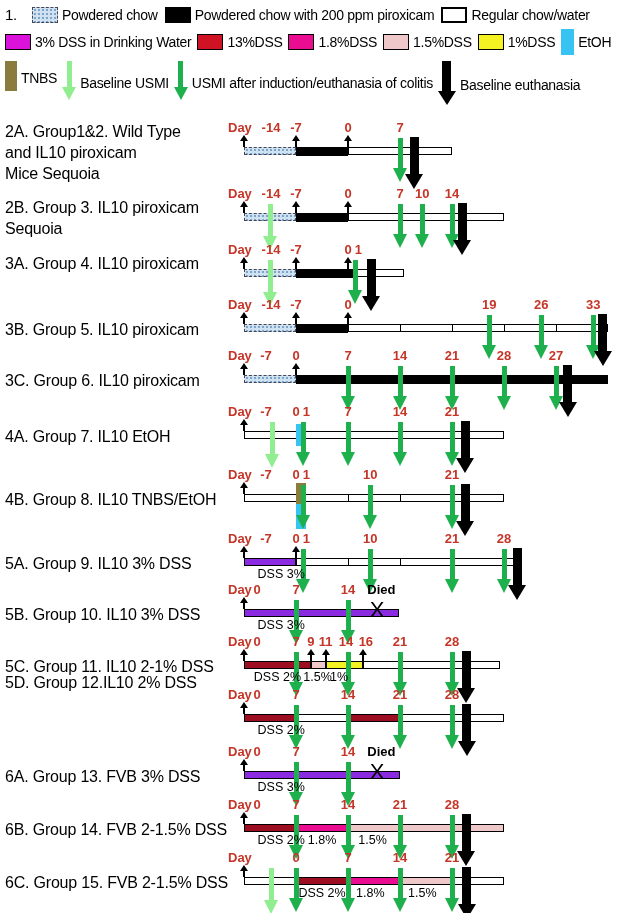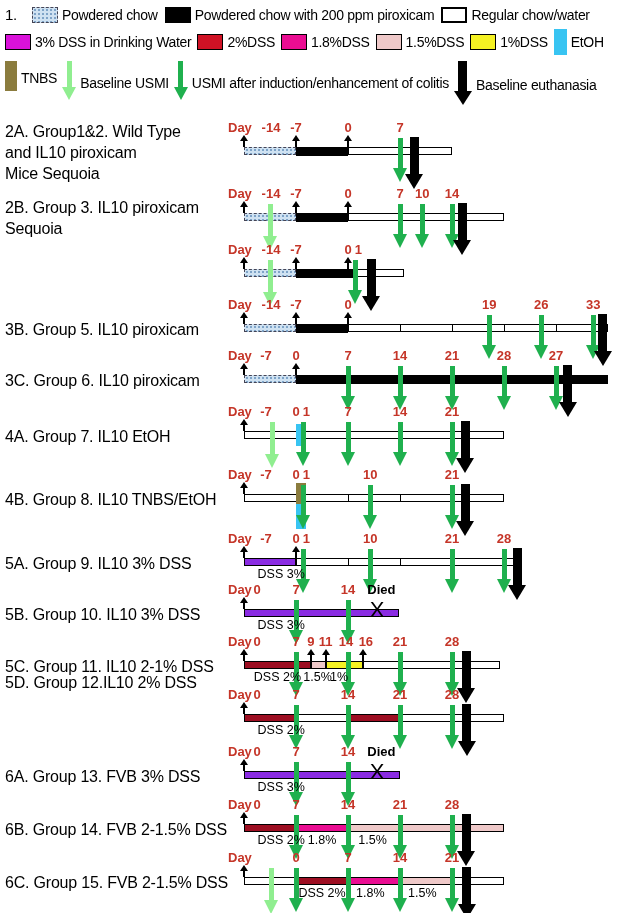--- a/index.html
+++ b/index.html
@@ -69,21 +69,21 @@
           <div class="leg-label">Regular chow/water</div>
         </div>
       </div>
       <div class="leg-row r2">
         <div class="leg-item">
           <div class="swatch swatch-dss3"></div>
           <div class="leg-label">3% DSS in Drinking Water</div>
         </div>
         <div class="leg-item">
           <div class="swatch swatch-dss2"></div>
-          <div class="leg-label">2%DSS</div>
+          <div class="leg-label">13%DSS</div>
         </div>
         <div class="leg-item">
           <div class="swatch swatch-dss18"></div>
           <div class="leg-label">1.8%DSS</div>
         </div>
         <div class="leg-item">
           <div class="swatch swatch-dss15"></div>
           <div class="leg-label">1.5%DSS</div>
         </div>
         <div class="leg-item">
@@ -105,21 +105,21 @@
             <div class="shaft" style="width: 5px; height: 26px; background: var(--baseline_green);"></div>
             <div class="head" style="width: 0px; height: 0px; border-left: 7px solid transparent; border-right: 7px solid transparent; border-top: 13px solid var(--baseline_green);"></div>
           </div>
           <div class="leg-label">Baseline USMI</div>
         </div>
         <div class="leg-item">
           <div class="arrow rel">
             <div class="shaft" style="width: 5px; height: 26px; background: var(--usmi_green);"></div>
             <div class="head" style="width: 0px; height: 0px; border-left: 7px solid transparent; border-right: 7px solid transparent; border-top: 13px solid var(--usmi_green);"></div>
           </div>
-          <div class="leg-label">USMI after induction/enhancement of colitis</div>
+          <div class="leg-label">USMI after induction/euthanasia of colitis</div>
         </div>
         <div class="leg-item">
           <div class="arrow rel">
             <div class="shaft" style="width: 9px; height: 30px; background: rgb(0, 0, 0);"></div>
             <div class="head" style="width: 0px; height: 0px; border-left: 9px solid transparent; border-right: 9px solid transparent; border-top: 14px solid rgb(0, 0, 0);"></div>
           </div>
           <div class="leg-label">Baseline euthanasia</div>
         </div>
       </div>
     </div>
@@ -197,20 +197,21 @@
         <div class="head" style="width: 0px; height: 0px; border-left: 9px solid transparent; border-right: 9px solid transparent; border-top: 15px solid rgb(0, 0, 0);"></div>
       </div>
       <div class="day-word" style="left: 228px; top: 186px;">Day</div>
       <div class="day-num" style="left: 271px; top: 186px;">-14</div>
       <div class="day-num" style="left: 296.01px; top: 186px;">-7</div>
       <div class="day-num" style="left: 348.02px; top: 186px;">0</div>
       <div class="day-num" style="left: 400.03px; top: 186px;">7</div>
       <div class="day-num" style="left: 422.32px; top: 186px;">10</div>
       <div class="day-num" style="left: 452.04px; top: 186px;">14</div>
       <div class="row-title" style="top: 253px;">
+        <div class="title-line">3A. Group 4. IL10 piroxicam</div>
       </div>
       <div class="seg seg-powdered" style="left: 244px; width: 52.01px; top: 269px; height: 8px;"></div>
       <div class="seg seg-piroxicam" style="left: 296.01px; width: 59.44px; top: 268.5px; height: 9px;"></div>
       <div class="seg seg-regular" style="left: 355.45px; width: 48.295px; top: 269px; height: 8px;"></div>
       <div class="tick" style="left: 240px; top: 257px;">
         <div class="tick-head"></div>
         <div class="tick-shaft"></div>
       </div>
       <div class="tick" style="left: 292.01px; top: 257px;">
         <div class="tick-head"></div>

